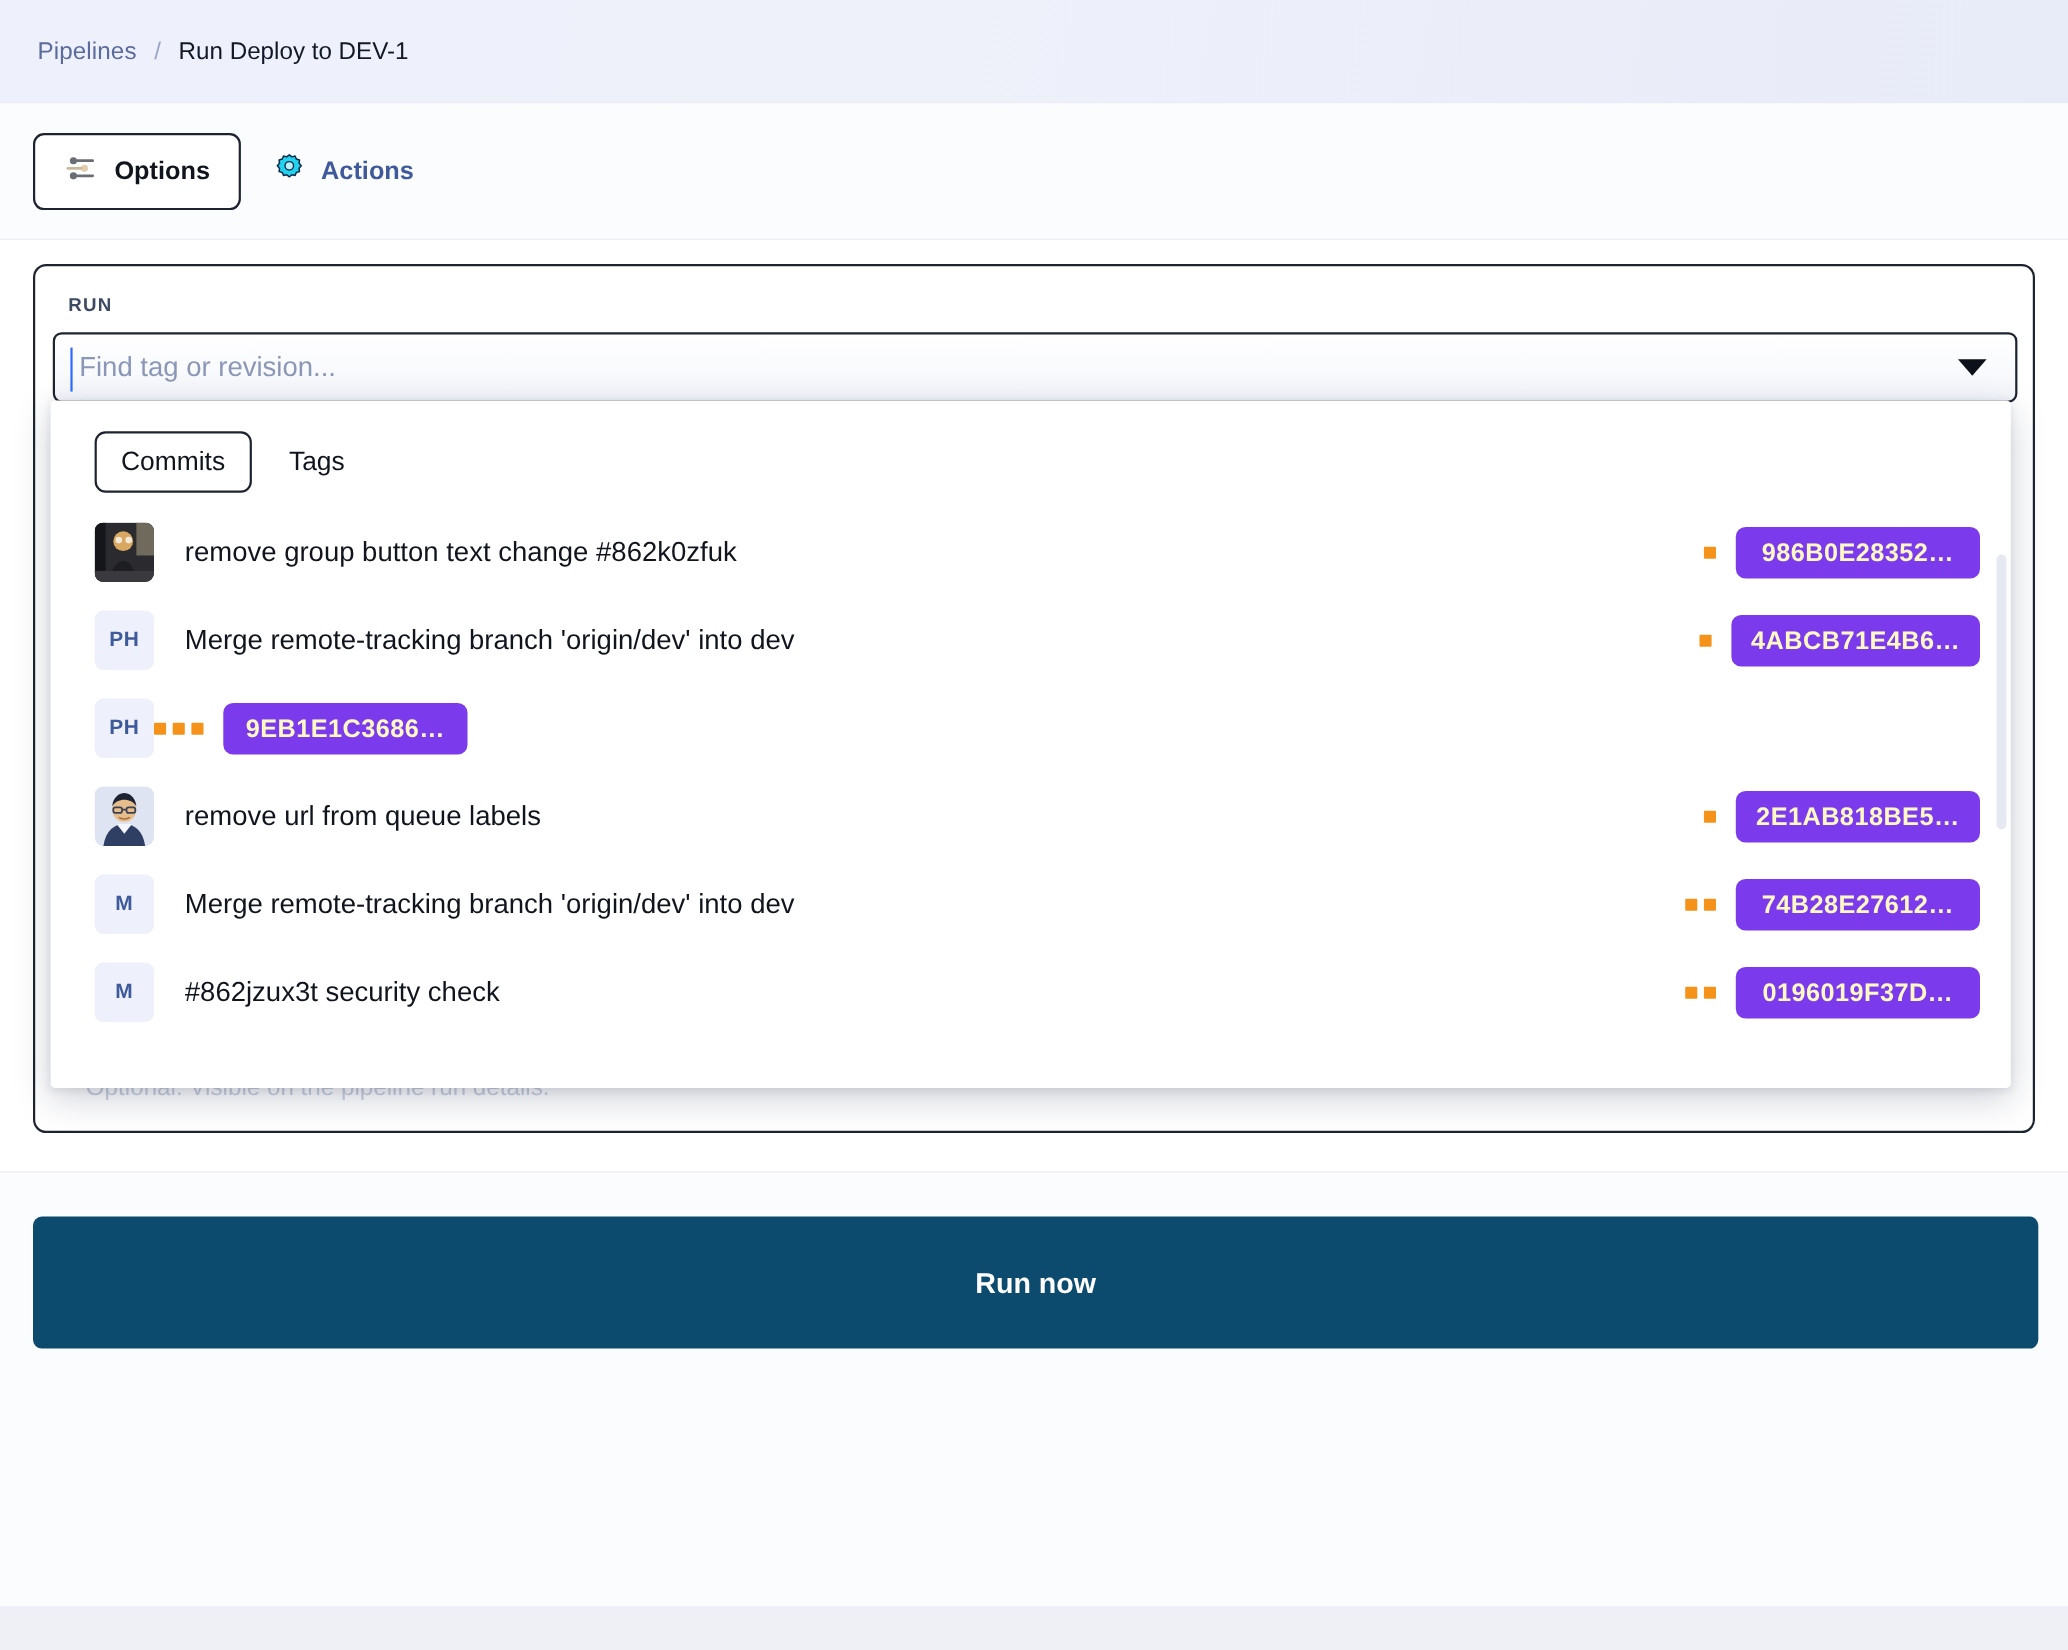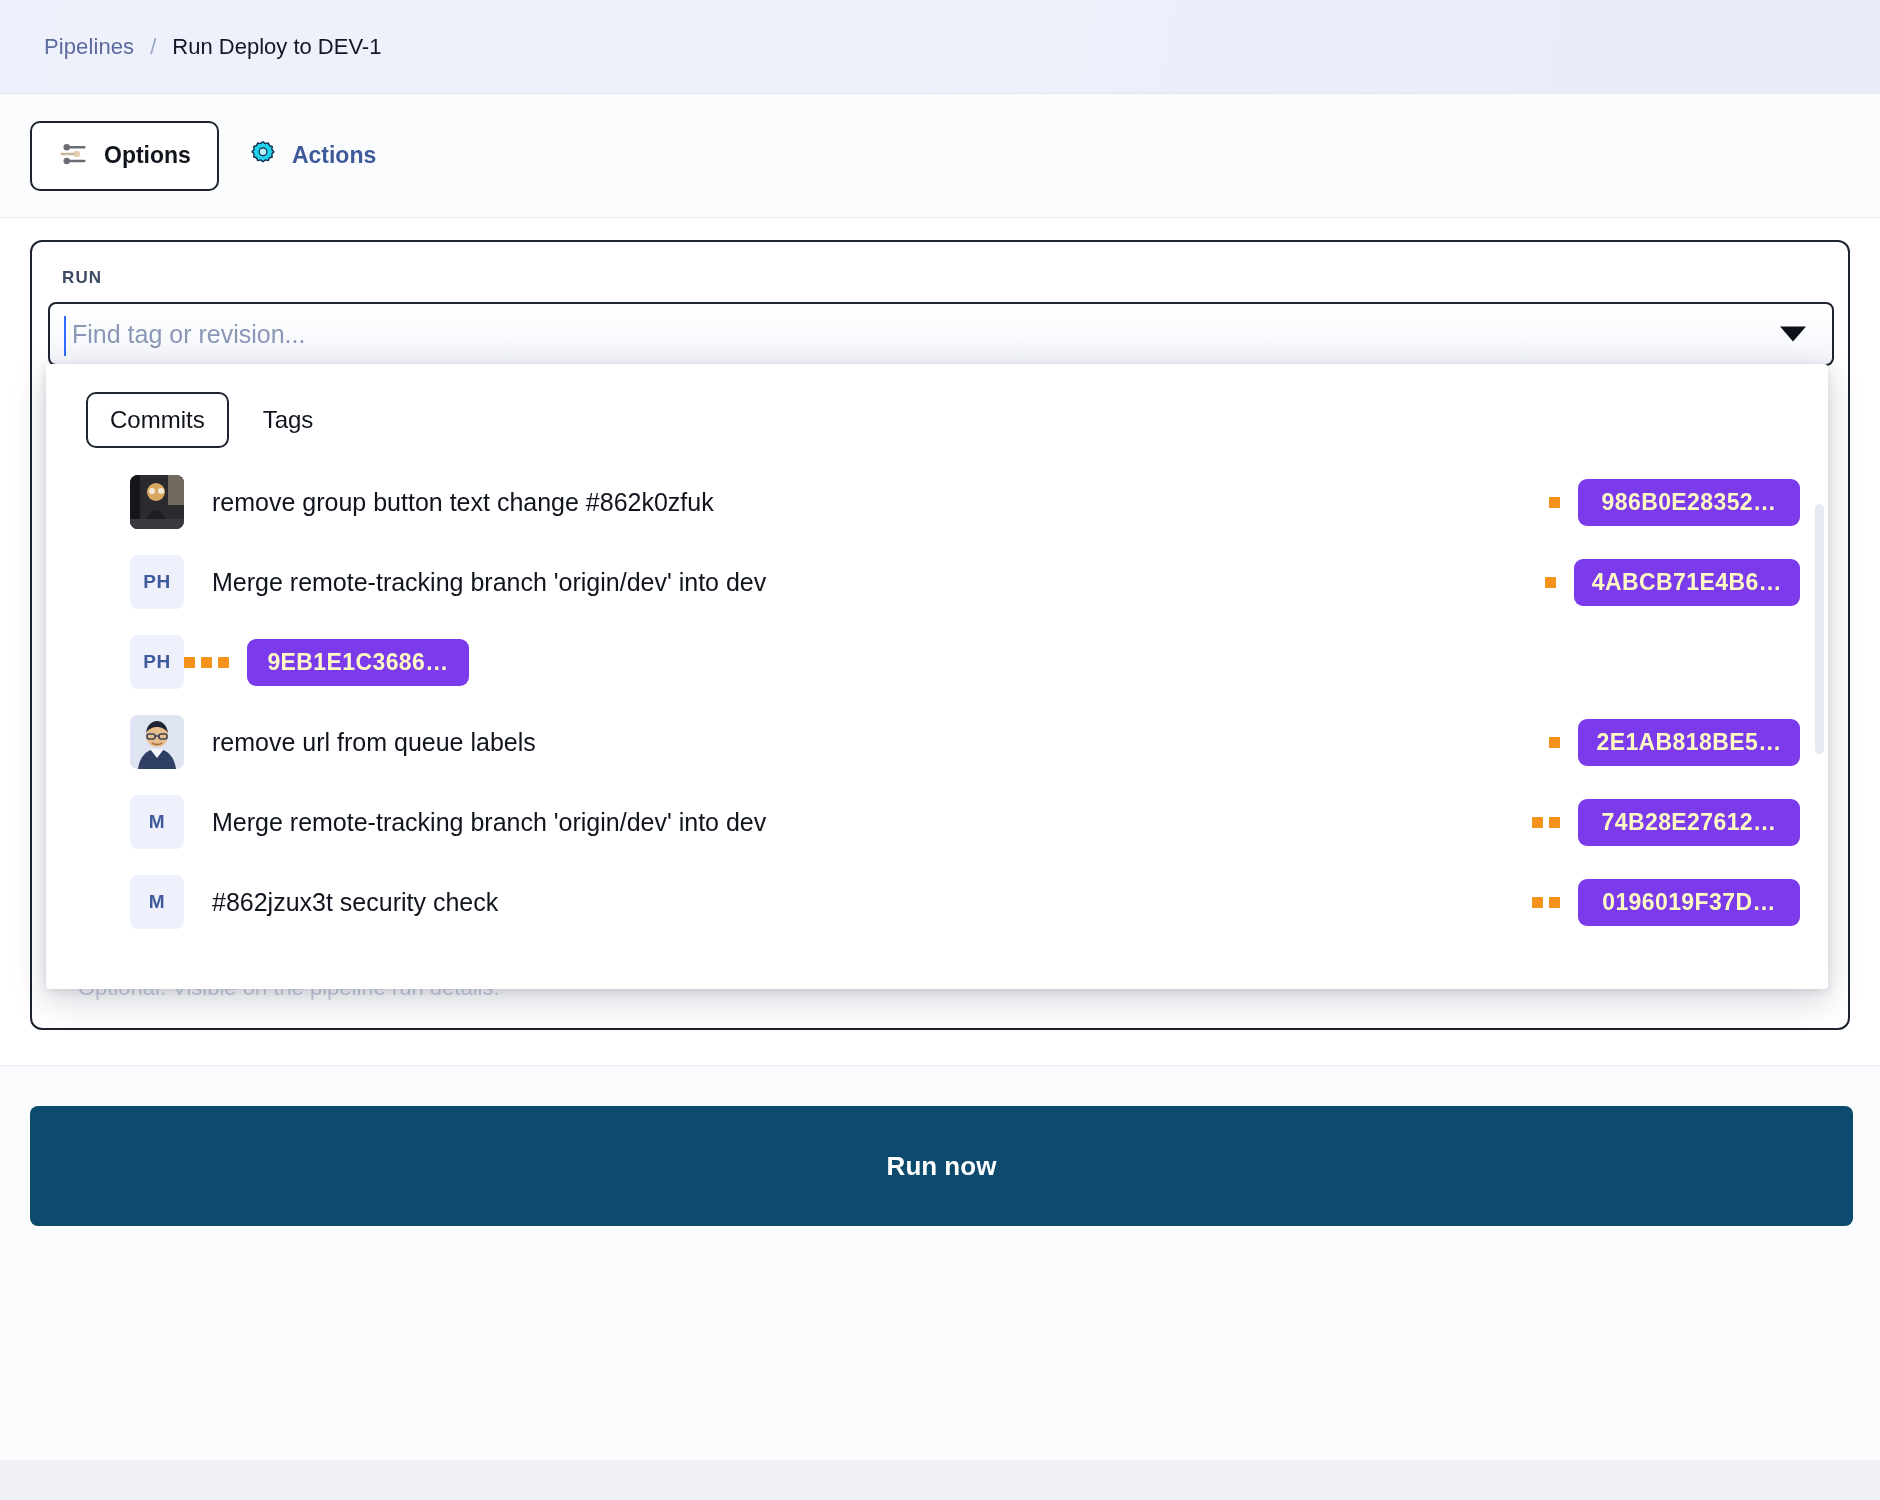--- a/index.html
+++ b/index.html
@@ -9,21 +9,21 @@
     background: #ffffff;
     overflow: hidden;
   }
   #app { position: relative; width: 1880px; height: 1500px; }
 
   
   .breadcrumb-bar {
     height: 94px;
     background: linear-gradient(100deg, #eef1fb 0%, #eef1fa 45%, #e8ebf8 100%);
     display: flex; align-items: center;
-    padding-left: 44px;
+    padding-left: 34px;
     border-bottom: 1px solid #e2e6f2;
   }
   .crumb-root {
     font-size: 22px; color: #5b6b9c; font-weight: 400;
     letter-spacing: .1px;
   }
   .crumb-sep { font-size: 22px; color: #9aa6c8; margin: 0 16px; }
   .crumb-current { font-size: 22px; color: #121826; font-weight: 400; }
 
   
@@ -122,21 +122,21 @@
   .dd-tab {
     font-size: 24px; color: #10141d;
     padding: 12px 22px; cursor: pointer;
     border: 2px solid transparent; border-radius: 10px;
   }
   .dd-tab.active {
     border-color: #1d2430;
     background: #ffffff;
   }
 
-  .dd-list { margin-top: 14px; margin-left: 44px; }
+  .dd-list { margin-top: 14px; }
   .dd-row {
     display: flex; align-items: center;
     height: 80px;
     padding: 0 28px 0 40px;
     cursor: pointer;
   }
   .avatar {
     width: 54px; height: 54px; flex: 0 0 54px;
     border-radius: 8px;
     display: flex; align-items: center; justify-content: center;

